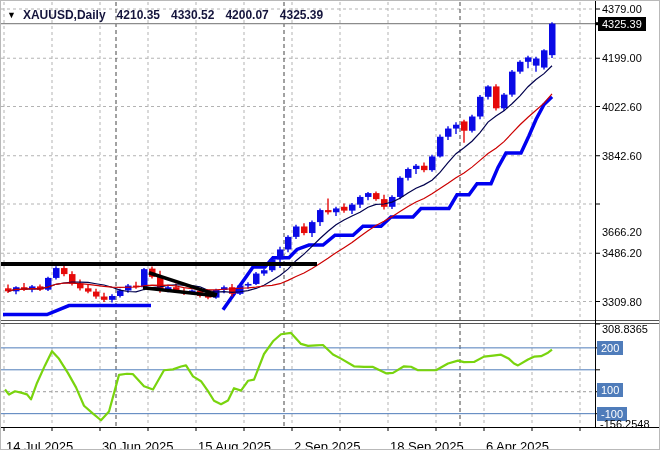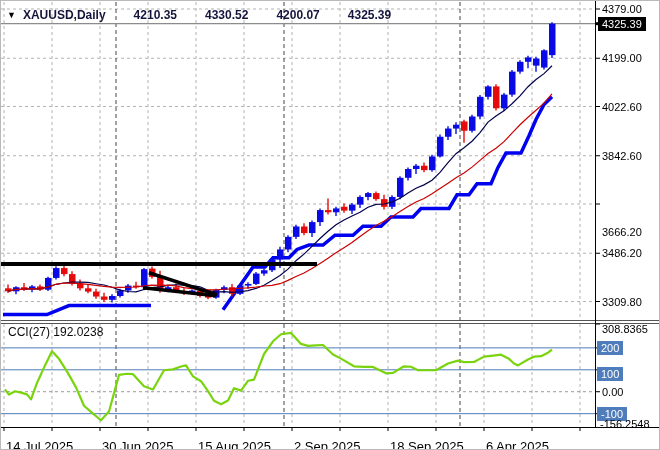--- a/index.html
+++ b/index.html
@@ -7,21 +7,21 @@
     position:relative;width:660px;height:450px;background:#ffffff;
     font-family:"Liberation Sans",sans-serif;overflow:hidden;
     border:1px solid #b9b9b9;box-sizing:border-box;
   }
   svg{position:absolute;left:0;top:0;}
   .title-bar{
     position:absolute;left:6px;top:7px;display:flex;align-items:center;
     font-size:12px;font-weight:bold;color:#14143c;white-space:pre;z-index:5;
   }
   .title-bar .tri{font-size:9px;margin-right:7px;color:#000;}
-  .title-bar .num{margin-left:28px;}
+  .title-bar .num{margin-left:11px;}
   .cci-label{
     position:absolute;left:7px;top:324px;font-size:12px;color:#0a0a0a;z-index:5;
   }
   .axis-label{
     position:absolute;font-size:11px;color:#000;white-space:nowrap;line-height:14px;
   }
   .price-current{
     position:absolute;left:597px;background:#000;color:#fff;font-size:11px;
     line-height:14px;padding:0 4px;z-index:6;
   }
@@ -272,38 +272,37 @@
 
   <div class="title-bar">
     <span class="tri">▼</span>
     <span>XAUUSD,Daily</span>
     <span class="num">4210.35</span>
     <span class="num">4330.52</span>
     <span class="num">4200.07</span>
     <span class="num">4325.39</span>
   </div>
 
-  <div class="cci-label">CCI(27) 192.0238</div>
 
   <div class="price-current" id="price-current" style="top: 15.6661px;">4325.39</div>
 
   <div id="label-layer">
       <div class="axis-label" style="left: 601px; top: 1px;">4379.00</div>
       <div class="axis-label" style="left: 601px; top: 50.2426px;">4199.00</div>
       <div class="axis-label" style="left: 601px; top: 98.5003px; text-align: center;">4022.60</div>
       <div class="axis-label" style="left: 601px; top: 147.743px;">3842.60</div>
       <div class="axis-label" style="left: 601px; top: 196.001px; margin-top: 28px;">3666.20</div>
       <div class="axis-label" style="left: 601px; top: 245.243px;">3486.20</div>
       <div class="axis-label" style="left: 601px; top: 293.501px;">3309.80</div>
       <div class="time-label" style="left: 5px;">14 Jul 2025</div>
       <div class="time-label" style="left: 101px;">30 Jun 2025</div>
       <div class="time-label" style="left: 197px;">15 Aug 2025</div>
       <div class="time-label" style="left: 293px;">2 Sep 2025</div>
       <div class="time-label" style="left: 389px;">18 Sep 2025</div>
       <div class="time-label" style="left: 485px;">6 Apr 2025</div>
       <div class="level-badge" style="top: 339.869px; text-align: center;">200</div>
-      <div class="level-badge" style="top: 366px;">100</div>
+      <div class="level-badge" style="top: 382px;">100</div>
       <div class="level-badge" style="top: 405.662px;">-100</div>
       <div class="axis-label" style="left: 601px; top: 321px;">308.8365</div>
       <div class="axis-label" style="left: 601px; top: 383.731px;">0.00</div>
       <div class="axis-label" style="left: 599px; top: 415.999px; z-index: 5;">-156.2548</div>
     </div>
 </div>
 
 </body></html>

